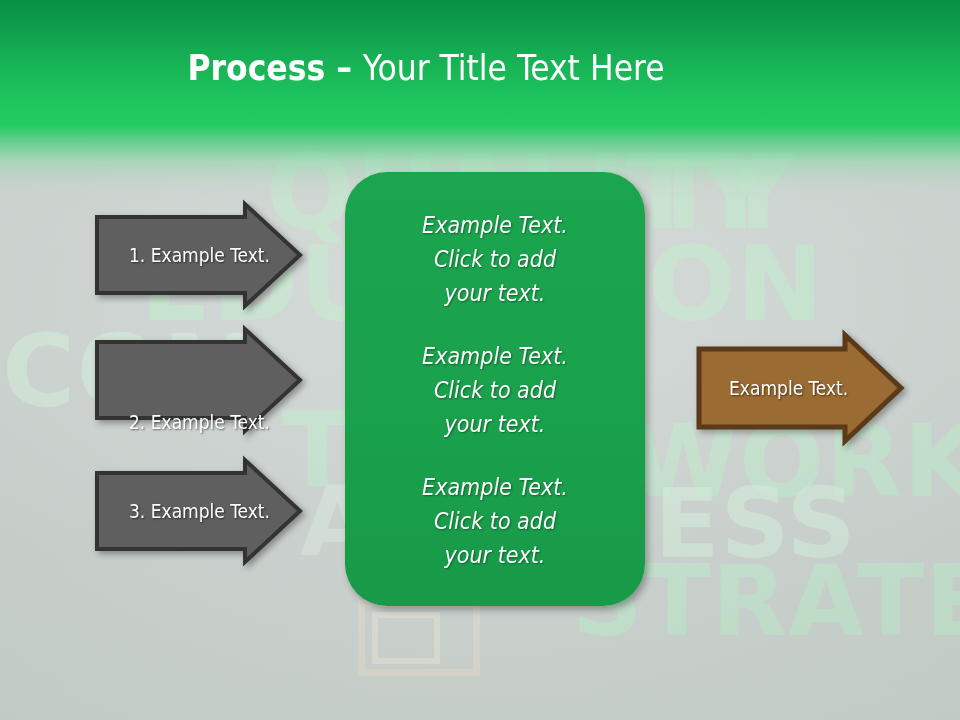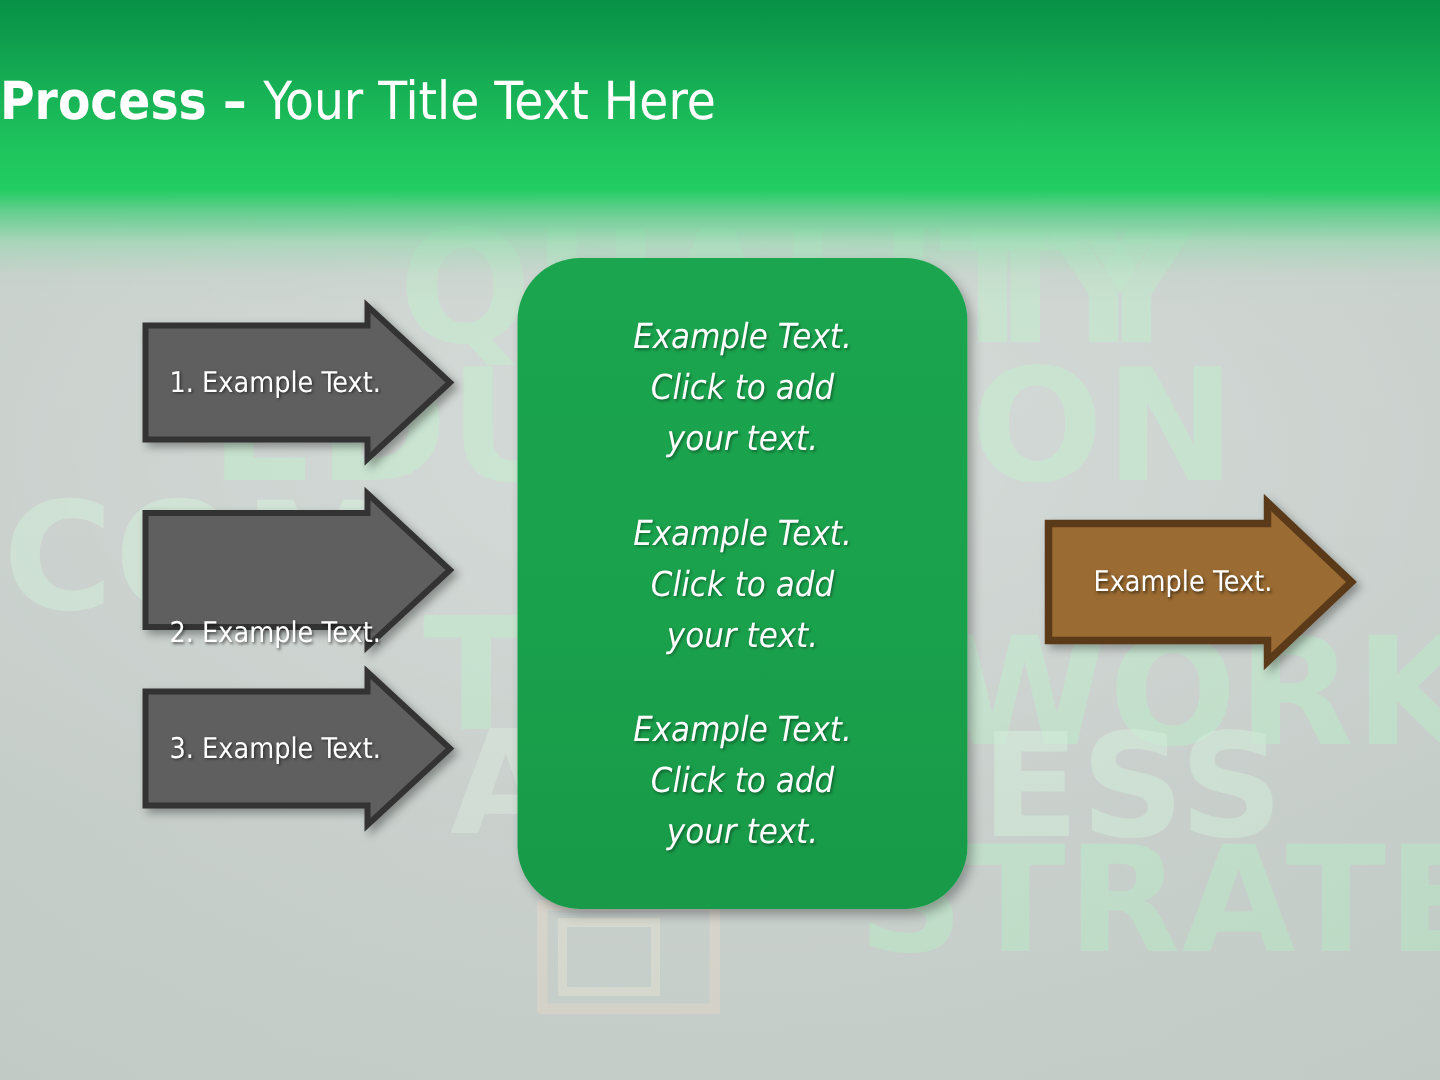--- a/index.html
+++ b/index.html
@@ -97,20 +97,21 @@
         rgba(80,205,130,0.86) 18%,
         rgba(150,215,175,0.60) 46%,
         rgba(190,210,198,0.26) 74%,
         rgba(196,204,200,0) 100%);
   }
   .title {
     position: absolute;
     left: 0;
     top: 46px;
     width: 852px;
+    text-align: center;
     color: #ffffff;
     font-family: "DejaVu Sans Condensed", "Liberation Sans Narrow", "Liberation Sans", sans-serif;
     font-size: 35px;
     line-height: 44px;
     letter-spacing: 0px;
     white-space: nowrap;
   }
   .title .strong { font-weight: 700; }
   .title .light  { font-weight: 400; }
 
@@ -128,21 +129,21 @@
   .arrow-label {
     position: relative;
     z-index: 2;
     color: #ffffff;
     font-family: "DejaVu Sans Condensed", "Liberation Sans Narrow", "Liberation Sans", sans-serif;
     font-size: 19px;
     line-height: 22px;
     white-space: nowrap;
     text-shadow: 1px 1px 2px rgba(0,0,0,0.55);
   }
-  .gray-arrow .arrow-label { margin-left: 18px; }
+  .gray-arrow .arrow-label { margin-left: 34px; }
   .brown-arrow .arrow-label { margin-left: 32px; }
 
   
   .panel {
     position: absolute;
     left: 345px;
     top: 172px;
     width: 300px;
     height: 434px;
     background: linear-gradient(180deg, #1ba54e 0%, #1aa14c 55%, #189a48 100%);
@@ -201,21 +202,21 @@
     <span class="arrow-label">1. Example Text.</span>
   </div>
 
   <div class="arrow gray-arrow" style="left:95px; top:327px; width:207px; height:106px;align-items:flex-end;">
     <svg class="arrow-svg" width="207" height="106" viewBox="0 0 207 106">
       <polygon points="2,15 150,15 150,2 205,53 150,104 150,91 2,91" fill="#5f5f5f" stroke="#333333" stroke-width="4" stroke-linejoin="miter" style="filter: drop-shadow(3px 3px 3px rgba(0,0,0,0.35));"></polygon>
     </svg>
     <span class="arrow-label">2. Example Text.</span>
   </div>
 
-  <div class="arrow gray-arrow" style="left:95px; top:446px; width:207px; height:106px;">
+  <div class="arrow gray-arrow" style="left:95px; top:458px; width:207px; height:106px;">
     <svg class="arrow-svg" width="207" height="106" viewBox="0 0 207 106">
       <polygon points="2,15 150,15 150,2 205,53 150,104 150,91 2,91" fill="#5f5f5f" stroke="#333333" stroke-width="4" stroke-linejoin="miter" style="filter: drop-shadow(3px 3px 3px rgba(0,0,0,0.35));"></polygon>
     </svg>
     <span class="arrow-label">3. Example Text.</span>
   </div>
 
   <div class="panel">
     <div class="panel-block">Example Text.
 Click  to add
 your text.</div>

